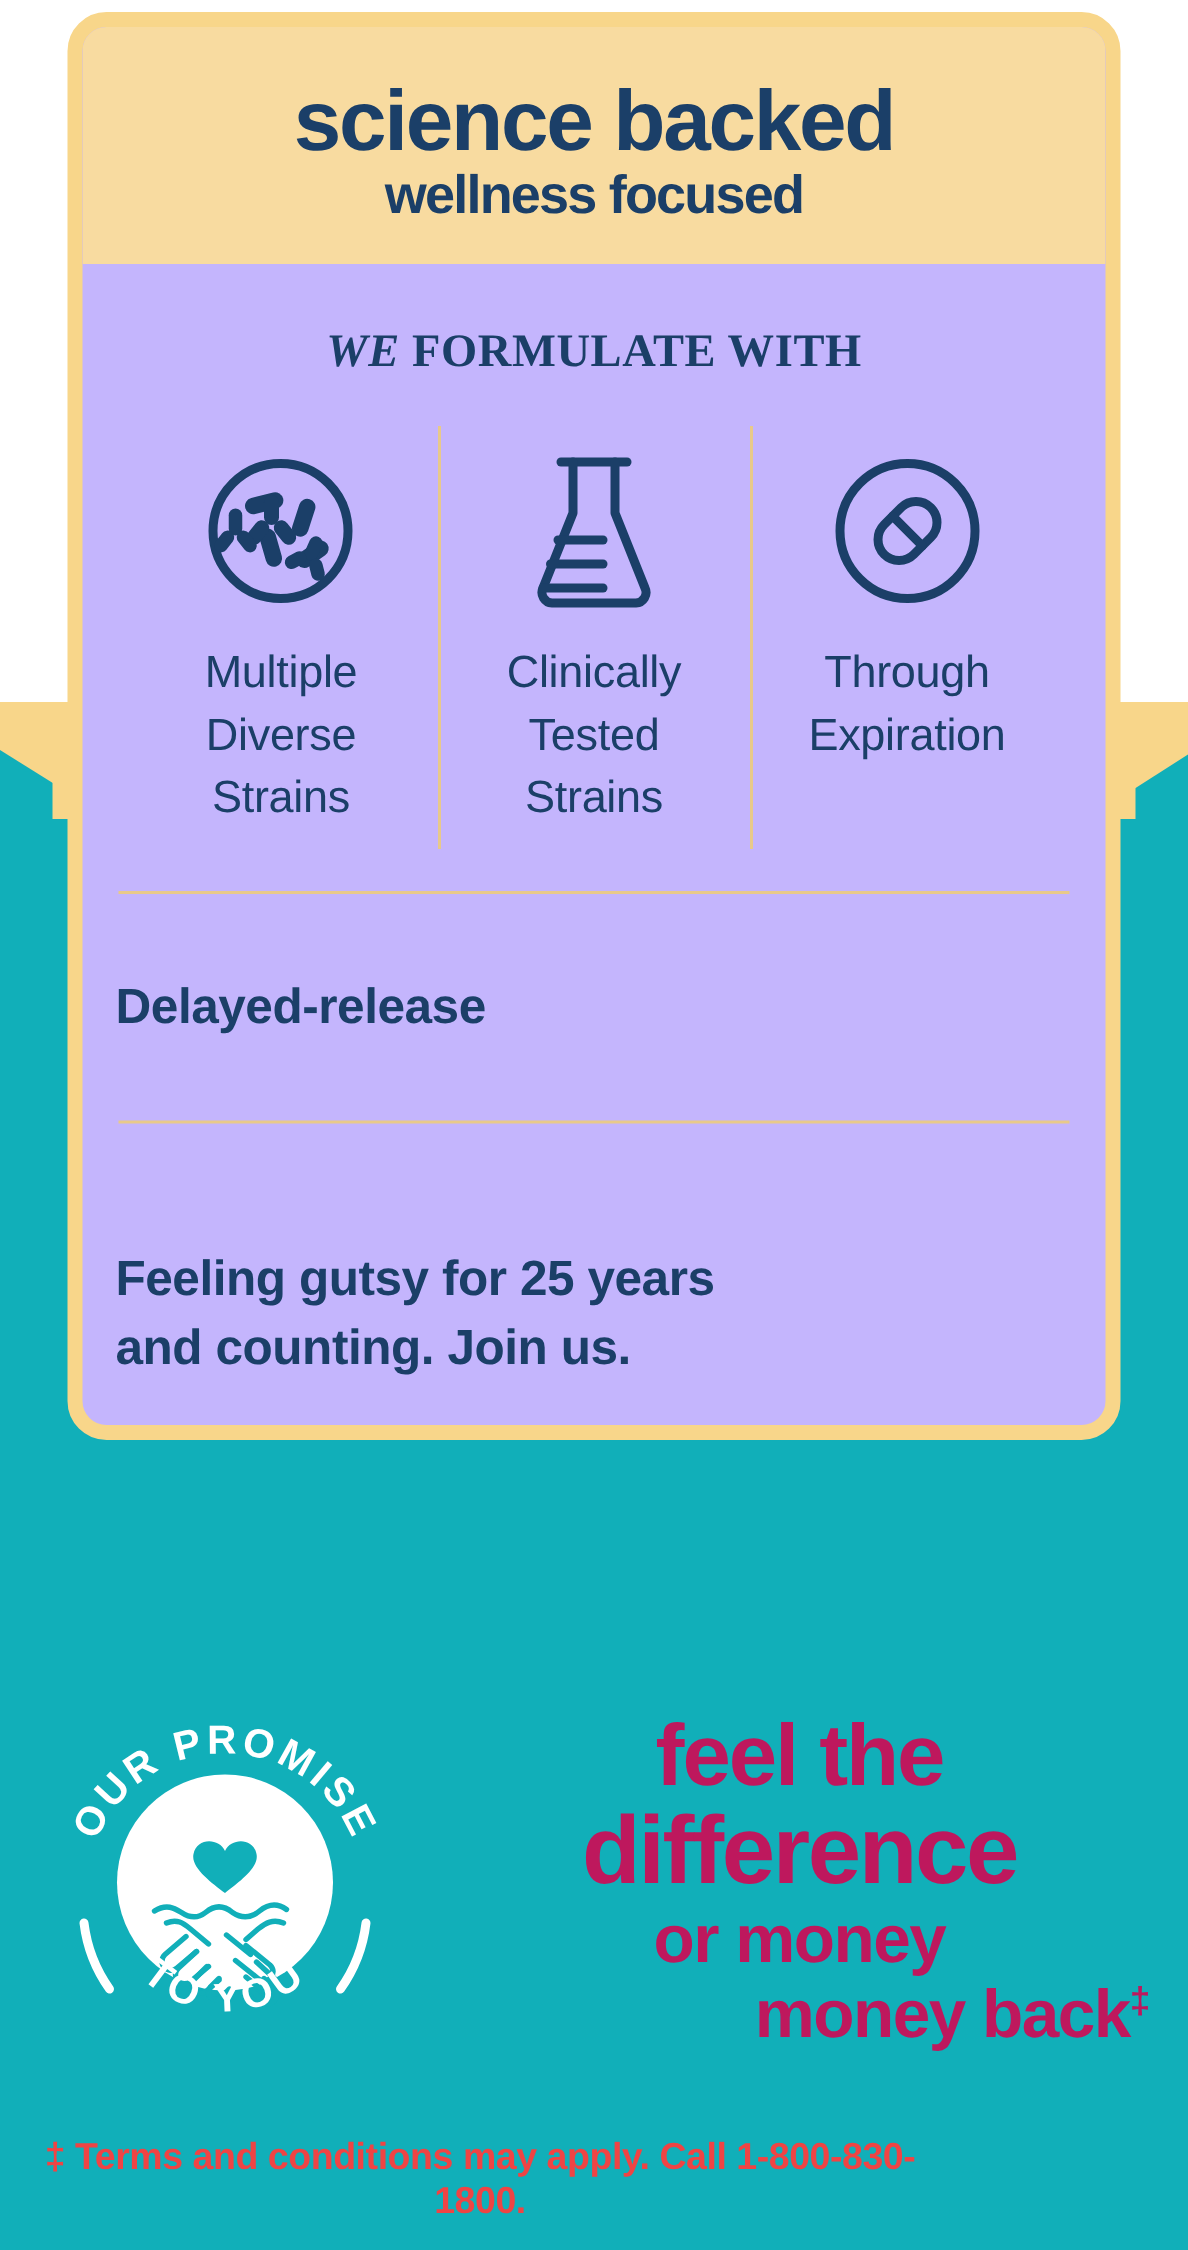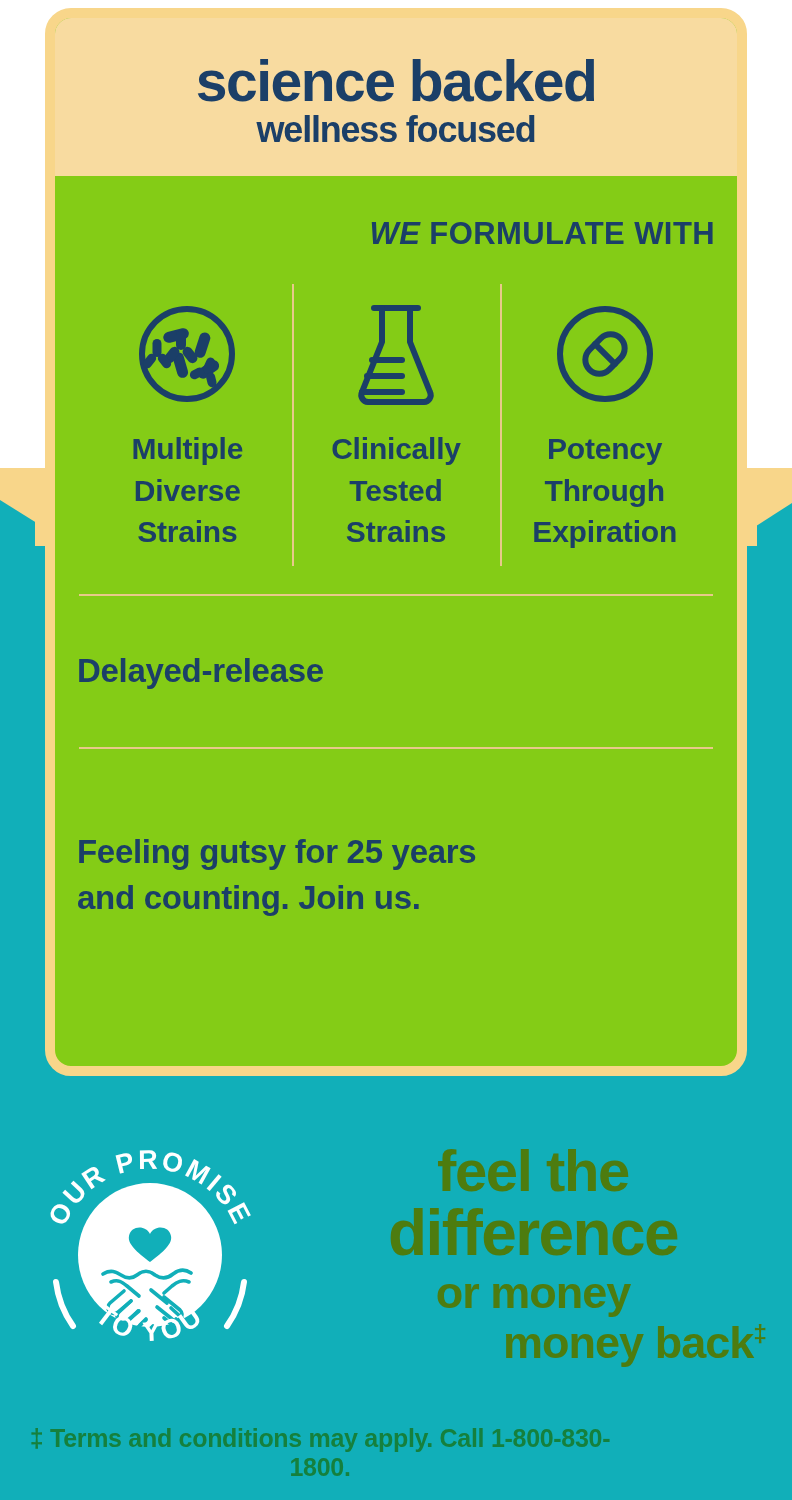--- a/index.html
+++ b/index.html
@@ -22,22 +22,22 @@
     inset: 0;
     z-index: 0;
   }
 
   
   .card {
     position: absolute;
     left: 45px;
     top: 8px;
     width: 702px;
-    height: 1068px;
-    background: #84cc16;
+    height: 952px;
+    background: #c4b5fd;
     border: 10px solid #F8D68A;
     border-radius: 26px;
     z-index: 2;
     overflow: hidden;
   }
 
   .card-header {
     background: #F8DBA0;
     padding: 34px 26px 26px;
     text-align: center;
@@ -57,26 +57,27 @@
     letter-spacing: -1.2px;
     line-height: 1.12;
     white-space: nowrap;
   }
 
   .card-body {
     padding: 0 22px;
   }
 
   .formulate-title {
-    text-align: right;
+    text-align: center;
     margin-top: 40px;
     font-size: 31px;
     font-weight: 700;
     color: #1B3F68;
     letter-spacing: 0.4px;
+    font-family: Liberation Serif, serif;
   }
   .formulate-title .we {
     font-style: italic;
     font-weight: 700;
   }
 
   
   .features {
     display: flex;
     margin-top: 46px;
@@ -99,21 +100,21 @@
   }
   .feature-icon {
     height: 112px;
     display: flex;
     align-items: center;
     justify-content: center;
   }
   .feature-label {
     margin-top: 18px;
     font-size: 30px;
-    font-weight: 700;
+    font-weight: 400;
     color: #1B3F68;
     line-height: 1.37;
     letter-spacing: -0.2px;
   }
 
   .rule {
     height: 2px;
     background: #E8C98A;
     margin: 42px 2px 0;
   }
@@ -144,21 +145,21 @@
     width: 300px;
     flex: 0 0 300px;
     display: flex;
     align-items: center;
     justify-content: center;
   }
   .promise-copy {
     flex: 1;
     text-align: center;
     padding-right: 26px;
-    color: #4d7c0f;
+    color: #be185d;
   }
   .pc-l1 {
     font-size: 58px;
     font-weight: 700;
     line-height: 1.0;
     letter-spacing: -1.4px;
   }
   .pc-l2 {
     font-size: 64px;
     font-weight: 700;
@@ -181,21 +182,21 @@
   .pc-l4 sup { font-size: 0.55em; vertical-align: super; }
 
   .terms {
     position: absolute;
     left: 0;
     top: 1424px;
     width: 640px;
     text-align: center;
     font-size: 25px;
     font-weight: 700;
-    color: #15803d;
+    color: #ef4444;
     letter-spacing: -0.3px;
     z-index: 3;
   }
 </style>
 </head>
 <body>
 
 <svg id="bg" width="792" height="1500" viewBox="0 0 792 1500">
   <rect x="0" y="0" width="792" height="1500" fill="#FFFFFF"></rect>
 
@@ -285,21 +286,20 @@
         <div class="feature-icon">
           <svg width="104" height="104" viewBox="0 0 104 104">
             <circle cx="52" cy="52" r="45" fill="none" stroke="#1B3F68" stroke-width="6"></circle>
             <g fill="none" stroke="#1B3F68" stroke-width="6" stroke-linecap="round" stroke-linejoin="round" transform="rotate(-45 52 52)">
               <rect x="30" y="38" width="44" height="28" rx="14"></rect>
               <line x1="52" y1="38" x2="52" y2="66"></line>
             </g>
           </svg>
         </div>
         <div class="feature-label">
-          <div>Potency</div>
           <div>Through</div>
           <div>Expiration</div>
         </div>
       </div>
 
     </div>
 
     <div class="rule"></div>
 
     <div class="block-text block-delayed">

